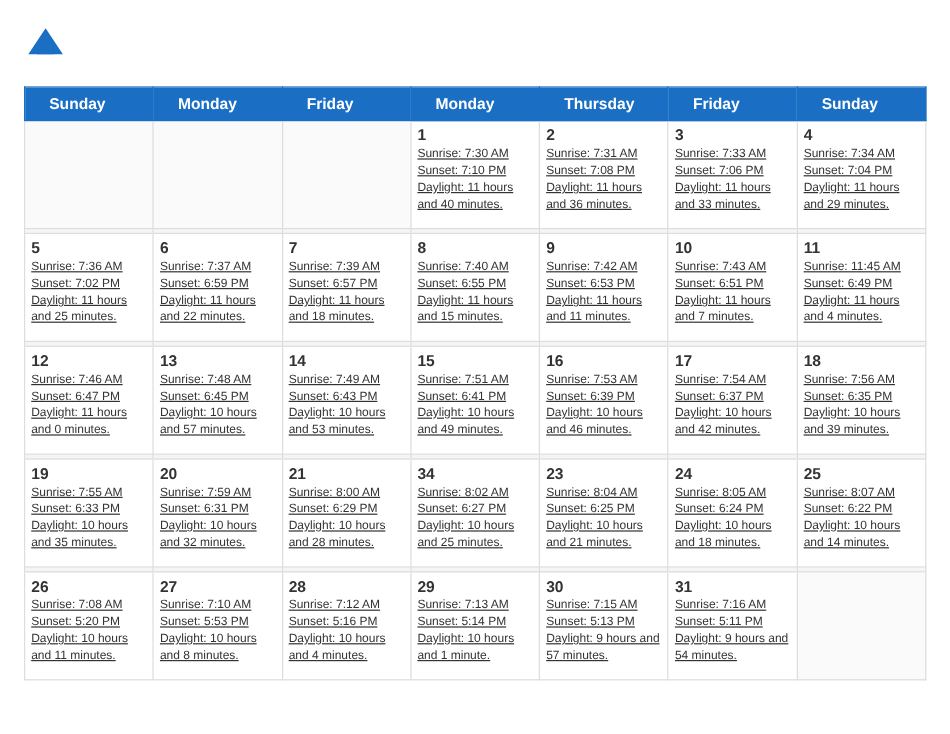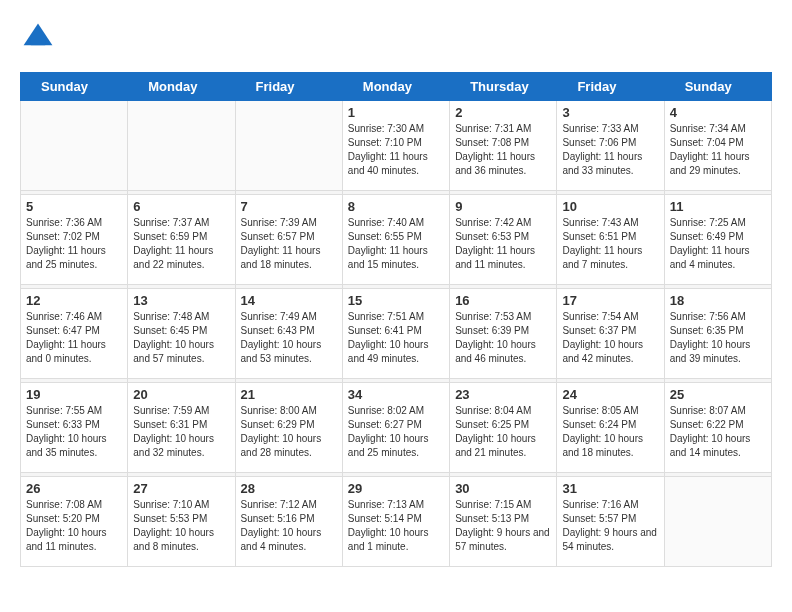--- a/index.html
+++ b/index.html
@@ -72,20 +72,21 @@
     .day-num {
       font-size: 13px;
       font-weight: bold;
       display: block;
       margin-bottom: 2px;
     }
     .day-info {
       font-size: 10px;
       line-height: 1.4;
       color: #333;
+      text-decoration: underline;
     }
     .row-divider td {
       background: #f5f5f5;
       height: 4px;
       padding: 0;
       border: none;
       border-left: 1px solid #ddd;
       border-right: 1px solid #ddd;
     }
     .empty-cell {
@@ -205,21 +206,21 @@
         </td>
         <td>
           <span class="day-num">10</span>
           <div class="day-info">Sunrise: 7:43 AM
 Sunset: 6:51 PM
 Daylight: 11 hours
 and 7 minutes.</div>
         </td>
         <td>
           <span class="day-num">11</span>
-          <div class="day-info">Sunrise: 7:25 AM
+          <div class="day-info">Sunrise: 11:45 AM
 Sunset: 6:49 PM
 Daylight: 11 hours
 and 4 minutes.</div>
         </td>
       </tr>
       <tr class="row-divider">
         <td></td>
         <td></td>
         <td></td>
         <td></td>
@@ -379,20 +380,20 @@
         <td>
           <span class="day-num">30</span>
           <div class="day-info">Sunrise: 7:15 AM
 Sunset: 5:13 PM
 Daylight: 9 hours
 and 57 minutes.</div>
         </td>
         <td>
           <span class="day-num">31</span>
           <div class="day-info">Sunrise: 7:16 AM
-Sunset: 5:57 PM
+Sunset: 5:11 PM
 Daylight: 9 hours
 and 54 minutes.</div>
         </td>
         <td class="empty-cell"></td>
       </tr>
     </tbody>
 </table>
 
 </body></html>

